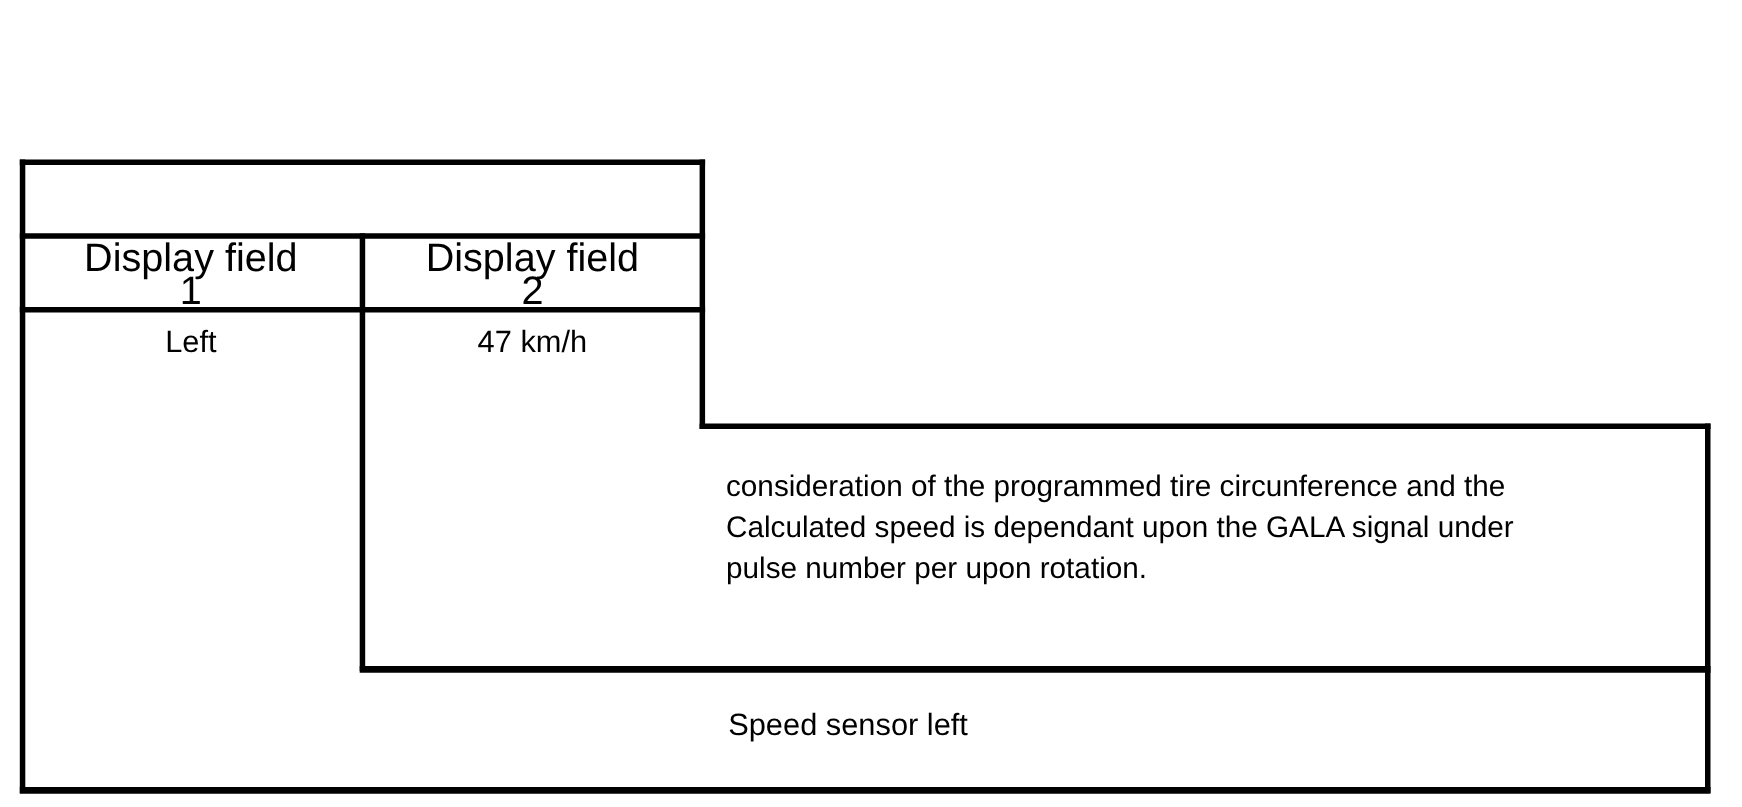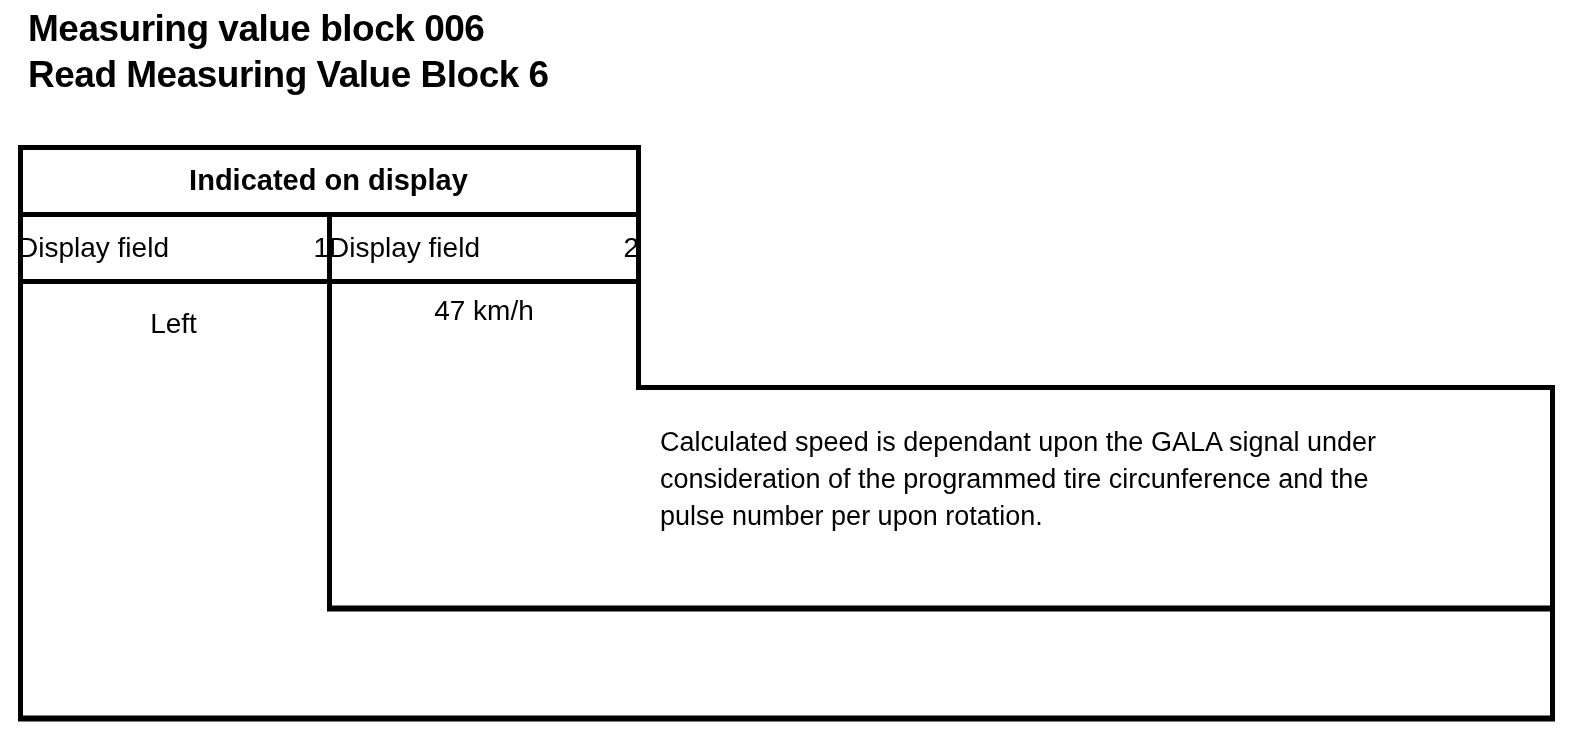--- a/index.html
+++ b/index.html
@@ -42,35 +42,35 @@
     left: 18px;
     top: 148px;
     width: 621px;
     height: 64px;
     font-size: 29px;
     font-weight: bold;
   }
   .col-head {
     top: 215px;
     height: 64px;
-    font-size: 28px;
+    font-size: 36px;
     line-height: 30px;
-    flex-direction: row;
-    justify-content: space-between;
+    flex-direction: column;
+    justify-content: flex-end;
     padding-top: 2px;
     box-sizing: border-box;
   }
   .col-head-1 { left: 18px;  width: 311px; }
   .col-head-2 { left: 329px; width: 310px; }
   .val {
     top: 282px;
     height: 58px;
     font-size: 28px;
   }
-  .val-1 { left: 18px;  width: 311px; align-items: flex-end; }
+  .val-1 { left: 18px;  width: 311px; }
   .val-2 { left: 329px; width: 310px; }
   .note-field2 {
     position: absolute;
     left: 660px;
     top: 424px;
     font-size: 27px;
     line-height: 37px;
     white-space: nowrap;
   }
   .note-field1 {
@@ -79,24 +79,20 @@
     top: 643px;
     font-size: 28px;
     white-space: nowrap;
   }
 </style>
 </head>
 <body>
 
 <div class="page">
 
-  <div class="title">
-    <div>Measuring value block 006</div>
-    <div>Read Measuring Value Block 6</div>
-  </div>
 
   <svg class="lines" width="1584" height="734" viewBox="0 0 1584 734">
 
     <line x1="18" y1="147.5" x2="641" y2="147.5" stroke="#000" stroke-width="5"></line>
 
     <line x1="18" y1="214.5" x2="641" y2="214.5" stroke="#000" stroke-width="5"></line>
 
     <line x1="18" y1="281.5" x2="641" y2="281.5" stroke="#000" stroke-width="5"></line>
 
     <line x1="20.5" y1="145" x2="20.5" y2="721" stroke="#000" stroke-width="5"></line>
@@ -107,42 +103,40 @@
 
     <line x1="636" y1="387.5" x2="1555" y2="387.5" stroke="#000" stroke-width="5"></line>
 
     <line x1="1552.5" y1="385" x2="1552.5" y2="721" stroke="#000" stroke-width="5"></line>
 
     <line x1="327" y1="608.5" x2="1555" y2="608.5" stroke="#000" stroke-width="6"></line>
 
     <line x1="18" y1="718.5" x2="1555" y2="718.5" stroke="#000" stroke-width="6"></line>
   </svg>
 
-  <div class="cell tbl-header">
-    <span>Indicated on display</span>
-  </div>
 
   <div class="cell col-head col-head-1">
     <div>Display field</div>
     <div>1</div>
   </div>
 
   <div class="cell col-head col-head-2">
     <div>Display field</div>
     <div>2</div>
   </div>
 
   <div class="cell val val-1">
     <span>Left</span>
   </div>
 
   <div class="cell val val-2">
     <span>47 km/h</span>
   </div>
 
   <div class="note-field2">
+    <div>consideration of the programmed tire circunference and the</div>
     <div>Calculated speed is dependant upon the GALA signal under</div>
-    <div>consideration of the programmed tire circunference and the</div>
     <div>pulse number per upon rotation.</div>
   </div>
 
+  <div class="note-field1">Speed sensor left</div>
 
 </div>
 
 </body></html>

